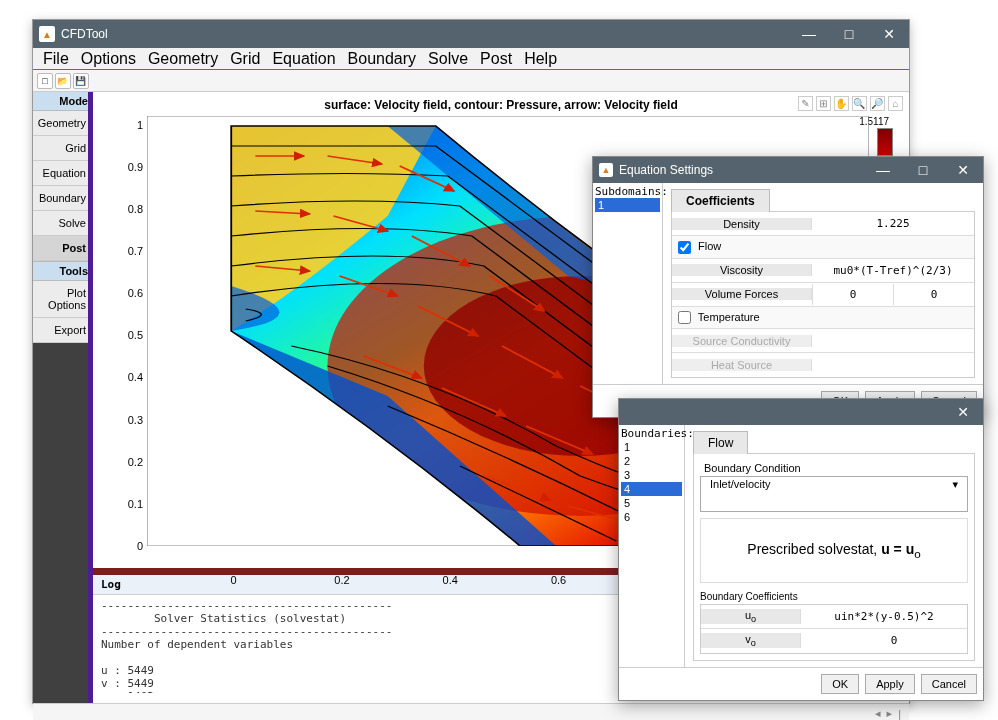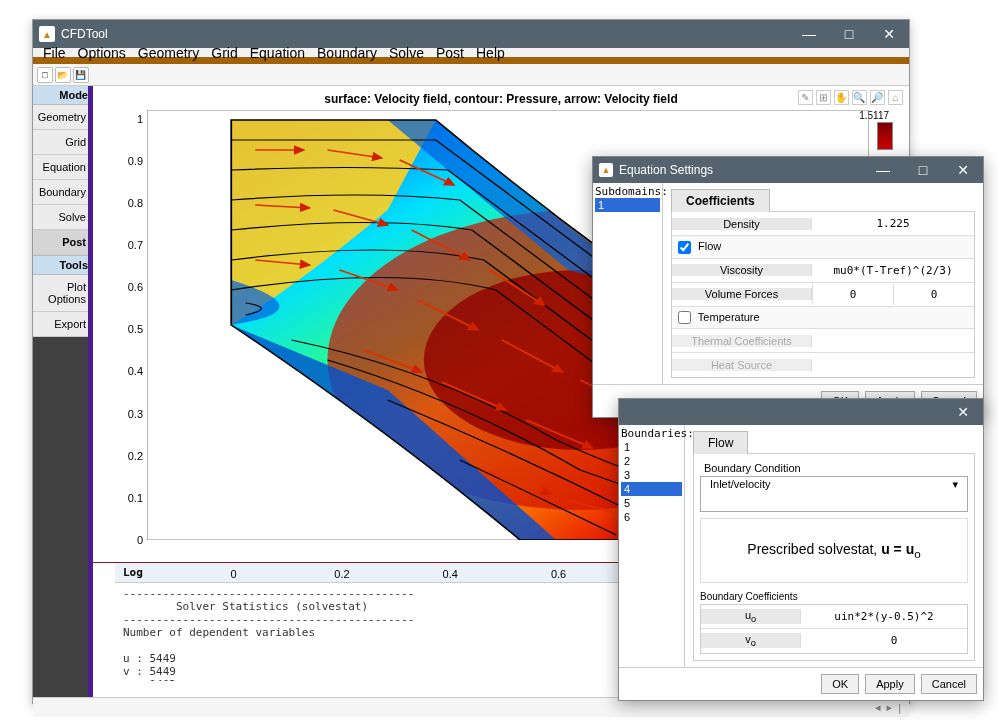--- a/index.html
+++ b/index.html
@@ -5,21 +5,21 @@
 * { box-sizing: border-box; margin: 0; padding: 0; font-family: Arial, Helvetica, sans-serif; }
 body { background: #fff; width: 998px; height: 720px; position: relative; overflow: hidden; }
 
 
 .main-window { position: absolute; left: 32px; top: 19px; width: 878px; height: 685px; background: #fff; border: 1px solid #999; box-shadow: 0 3px 10px rgba(0,0,0,0.25); }
 .win-titlebar { height: 28px; background: #54636d; display: flex; align-items: center; color: #fff; font-size: 12px; padding-left: 6px; }
 .win-titlebar .icon-app { width: 16px; height: 16px; background: #fff; border-radius: 2px; margin-right: 6px; display: flex; align-items: center; justify-content: center; font-size: 10px; color: #d08020; }
 .win-titlebar .spacer { flex: 1; }
 .win-btn { width: 40px; height: 28px; display: flex; align-items: center; justify-content: center; color: #fff; font-size: 14px; }
 
-.menubar { height: 16px; background: #f2f2f2; border-bottom: 7px solid #a16207; display: flex; align-items: center; font-size: 14px; padding-left: 4px; }
+.menubar { height: 22px; background: #f2f2f2; border-bottom: 1px solid #a16207; display: flex; align-items: center; font-size: 16px; padding-left: 4px; }
 .menubar span { padding: 2px 6px; cursor: default; }
 
 .toolbar { height: 22px; background: #f5f5f5; border-bottom: 1px solid #ccc; display: flex; align-items: center; padding-left: 4px; gap: 2px; }
 .toolbar .micon { width: 16px; height: 16px; border: 1px solid #bbb; border-radius: 2px; background: #fff; font-size: 9px; display: flex; align-items: center; justify-content: center; }
 
 .main-body { display: flex; height: calc(100% - 72px); }
 .sidebar { width: 60px; background: #404040; border-right: 5px solid #4c1d95; display: flex; flex-direction: column; font-size: 11px; text-align: right; }
 .mode-head { font-weight: bold; background: #c9dff0; border-bottom: 1px solid #bbb; padding: 3px 0; }
 .sb-item { border-bottom: 1px solid #ccc; padding: 6px 2px; cursor: default; background: #ececec; }
 .sb-item.active { background: #d5d5d5; font-weight: bold; }
@@ -31,21 +31,21 @@
 .plot-toolbar span { width: 15px; height: 15px; border: 1px solid #ccc; display: flex; align-items: center; justify-content: center; font-size: 10px; cursor: default; }
 .colorbar-label { position: absolute; right: 20px; top: 24px; font-size: 10px; }
 .colorbar { position: absolute; right: 16px; top: 36px; width: 16px; height: 28px; background: linear-gradient(to bottom, #7b0000, #c00); border: 1px solid #888; }
 
 .axes { position: relative; margin: 2px 40px 4px 54px; height: 430px; }
 .axes svg { width: 100%; height: 100%; }
 .y-tick { position: absolute; left: -32px; width: 28px; text-align: right; font-size: 11px; transform: translateY(-50%); }
 .x-tick { position: absolute; bottom: -18px; font-size: 11px; transform: translateX(-50%); }
 .x-ticks-row { position: relative; height: 18px; margin: 0 40px 0 54px; }
 
-.log-panel { border-top: 1px solid #7f1d1d; font-size: 11px; padding-left: 22px; }
+.log-panel { border-top: 7px solid #7f1d1d; font-size: 11px; }
 .log-head { background: #eaf1f8; font-weight: bold; font-family: monospace; padding: 3px 8px; border-bottom: 1px solid #ccc; }
 .log-body { padding: 4px 8px; font-family: monospace; font-size: 11px; color: #333; white-space: pre; height: 98px; overflow: hidden; }
 
 
 .dialog { position: absolute; background: #fff; border: 1px solid #888; box-shadow: 0 4px 16px rgba(0,0,0,0.35); font-size: 11px; }
 .dlg-titlebar { height: 26px; background: #54636d; color: #fff; display: flex; align-items: center; padding-left: 6px; font-size: 12px; }
 .dlg-titlebar .icon-app { width: 14px; height: 14px; background: #fff; border-radius: 2px; margin-right: 6px; display: flex; align-items: center; justify-content: center; font-size: 9px; color: #d08020; }
 .dlg-titlebar .spacer { flex: 1; }
 .dlg-body { display: flex; }
 .dlg-list { width: 70px; border-right: 1px solid #ccc; font-family: monospace; font-size: 11px; padding: 2px; }
@@ -296,21 +296,21 @@
           <div class="dlg-val2">
             <span>0</span>
             <span>0</span>
           </div>
         </div>
         <div class="dlg-check-row">
           <input type="checkbox" style="">
           <span>Temperature</span>
         </div>
         <div class="dlg-row dlg-disabled">
-          <div class="dlg-lbl">Thermal Coefficients</div>
+          <div class="dlg-lbl">Source Conductivity</div>
           <div class="dlg-val"></div>
         </div>
         <div class="dlg-row dlg-disabled">
           <div class="dlg-lbl">Heat Source</div>
           <div class="dlg-val"></div>
         </div>
       </div>
     </div>
   </div>
   <div class="dlg-buttons">

